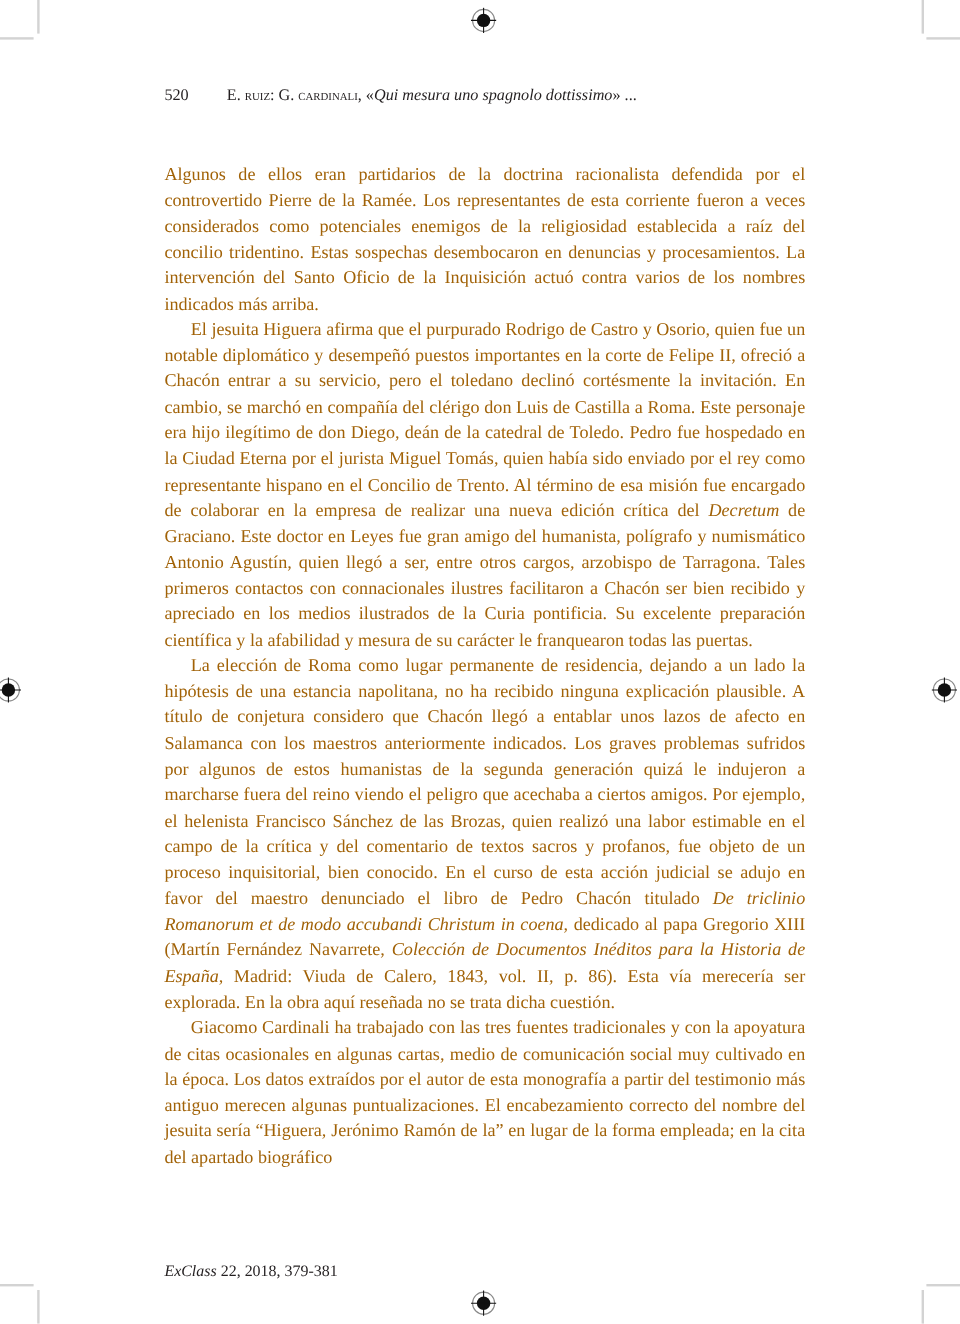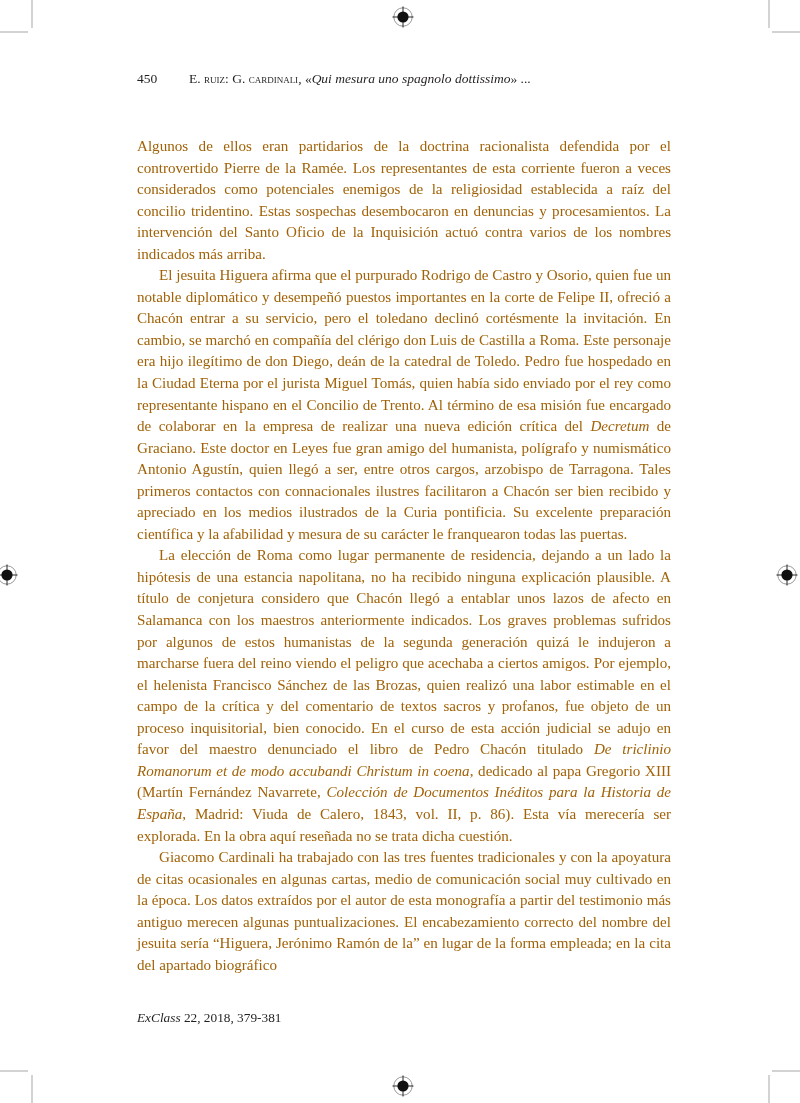--- a/index.html
+++ b/index.html
@@ -97,21 +97,21 @@
   .body-col p.indent {
     text-indent: 22px;
   }
   .body-col p:last-child {
     text-align: justify;
   }
 
   .folio-foot {
     position: absolute;
     left: 137px;
-    top: 1009px;
+    top: 1050px;
     font-size: 13.3px;
     line-height: 18px;
     white-space: nowrap;
     color: #231f20;
   }
 </style>
 </head>
 <body>
 
 <div class="page">
@@ -152,21 +152,21 @@
   <div class="reg-mark reg-right">
     <svg width="22" height="22" viewBox="0 0 22 22">
       <circle cx="11" cy="11" r="9.2" fill="none" stroke="#8a8a8a" stroke-width="0.9"></circle>
       <circle cx="11" cy="11" r="5.6" fill="#111111"></circle>
       <line x1="11" y1="0.5" x2="11" y2="21.5" stroke="#111111" stroke-width="0.9"></line>
       <line x1="0.5" y1="11" x2="21.5" y2="11" stroke="#111111" stroke-width="0.9"></line>
     </svg>
   </div>
 
   <div class="running-head">
-    <span class="folio">450</span><span>E. </span><span class="sc">Ruiz</span><span>: G. </span><span class="sc">Cardinali</span><span>, </span><span>«</span><span class="it">Qui mesura uno spagnolo dottissimo</span><span>»</span><span> ...</span>
+    <span class="folio">520</span><span>E. </span><span class="sc">Ruiz</span><span>: G. </span><span class="sc">Cardinali</span><span>, </span><span>«</span><span class="it">Qui mesura uno spagnolo dottissimo</span><span>»</span><span> ...</span>
   </div>
 
   <div class="body-col" id="body-col">
       <p><span>Algunos de ellos eran partidarios de la doctrina racionalista defendida por el controvertido Pierre de la Ramée. Los representantes de esta corriente fueron a veces considerados como potenciales enemigos de la religiosidad establecida a raíz del concilio tridentino. Estas sospechas  desembocaron en denuncias y procesamientos. La intervención del Santo Oficio de la Inquisición actuó contra varios de los nombres indicados más arriba.</span></p>
       <p class="indent"><span>El jesuita Higuera afirma que el purpurado Rodrigo de Castro y Osorio, quien fue un notable diplomático y desempeñó puestos importantes en la corte de Felipe II, ofreció a Chacón entrar a su servicio, pero el toledano declinó cortésmente la invitación. En cambio, se marchó en compañía del clérigo don Luis de Castilla a Roma. Este personaje era hijo ilegítimo de don Diego, deán de la catedral de Toledo. Pedro  fue hospedado en la Ciudad Eterna por el jurista Miguel Tomás, quien había sido enviado por el rey como representante hispano en el Concilio de Trento. Al término de esa misión fue encargado de colaborar en la empresa de realizar una nueva edición crítica del </span><span class="it">Decretum</span><span> de Graciano. Este doctor en Leyes  fue gran amigo del humanista, polígrafo y numismático Antonio Agustín, quien llegó a ser, entre otros cargos, arzobispo de Tarragona. Tales primeros contactos con connacionales ilustres facilitaron a Chacón ser bien recibido y apreciado en los medios ilustrados de la Curia pontificia. Su excelente preparación científica y la afabilidad y mesura de su carácter le franquearon todas las puertas.</span></p>
       <p class="indent"><span>La elección de Roma como lugar permanente de residencia, dejando a un lado la hipótesis de una estancia napolitana, no  ha recibido ninguna explicación plausible. A título de conjetura considero que Chacón llegó a entablar unos lazos de afecto en Salamanca con los maestros anteriormente indicados. Los graves problemas sufridos por algunos de estos humanistas de la segunda generación quizá le indujeron a marcharse fuera del reino viendo el peligro que acechaba a ciertos amigos. Por ejemplo, el helenista Francisco Sánchez de las Brozas, quien realizó una labor estimable en el campo de la crítica y del comentario de textos sacros y profanos, fue objeto de un proceso inquisitorial, bien conocido. En el curso de esta acción judicial se adujo en favor del maestro denunciado el libro de Pedro Chacón titulado </span><span class="it">De triclinio Romanorum et de modo accubandi Christum in coena</span><span>, dedicado al papa Gregorio XIII (Martín Fernández Navarrete, </span><span class="it">Colección de Documentos Inéditos para la Historia de España</span><span>, Madrid: Viuda de Calero, 1843, vol. II, p. 86).  Esta vía merecería ser explorada. En la obra aquí reseñada no se trata dicha cuestión.</span></p>
       <p class="indent"><span>Giacomo Cardinali  ha trabajado con las tres fuentes tradicionales y con la apoyatura de citas ocasionales en algunas cartas, medio de comunicación social muy cultivado en la época. Los datos extraídos por el autor de esta monografía a partir del testimonio más antiguo merecen algunas puntualizaciones. El encabezamiento correcto del nombre del jesuita sería “Higuera, Jerónimo Ramón de la” en lugar de la forma empleada; en la cita del  apartado biográfico</span></p>
     </div>
 
   <div class="folio-foot">

